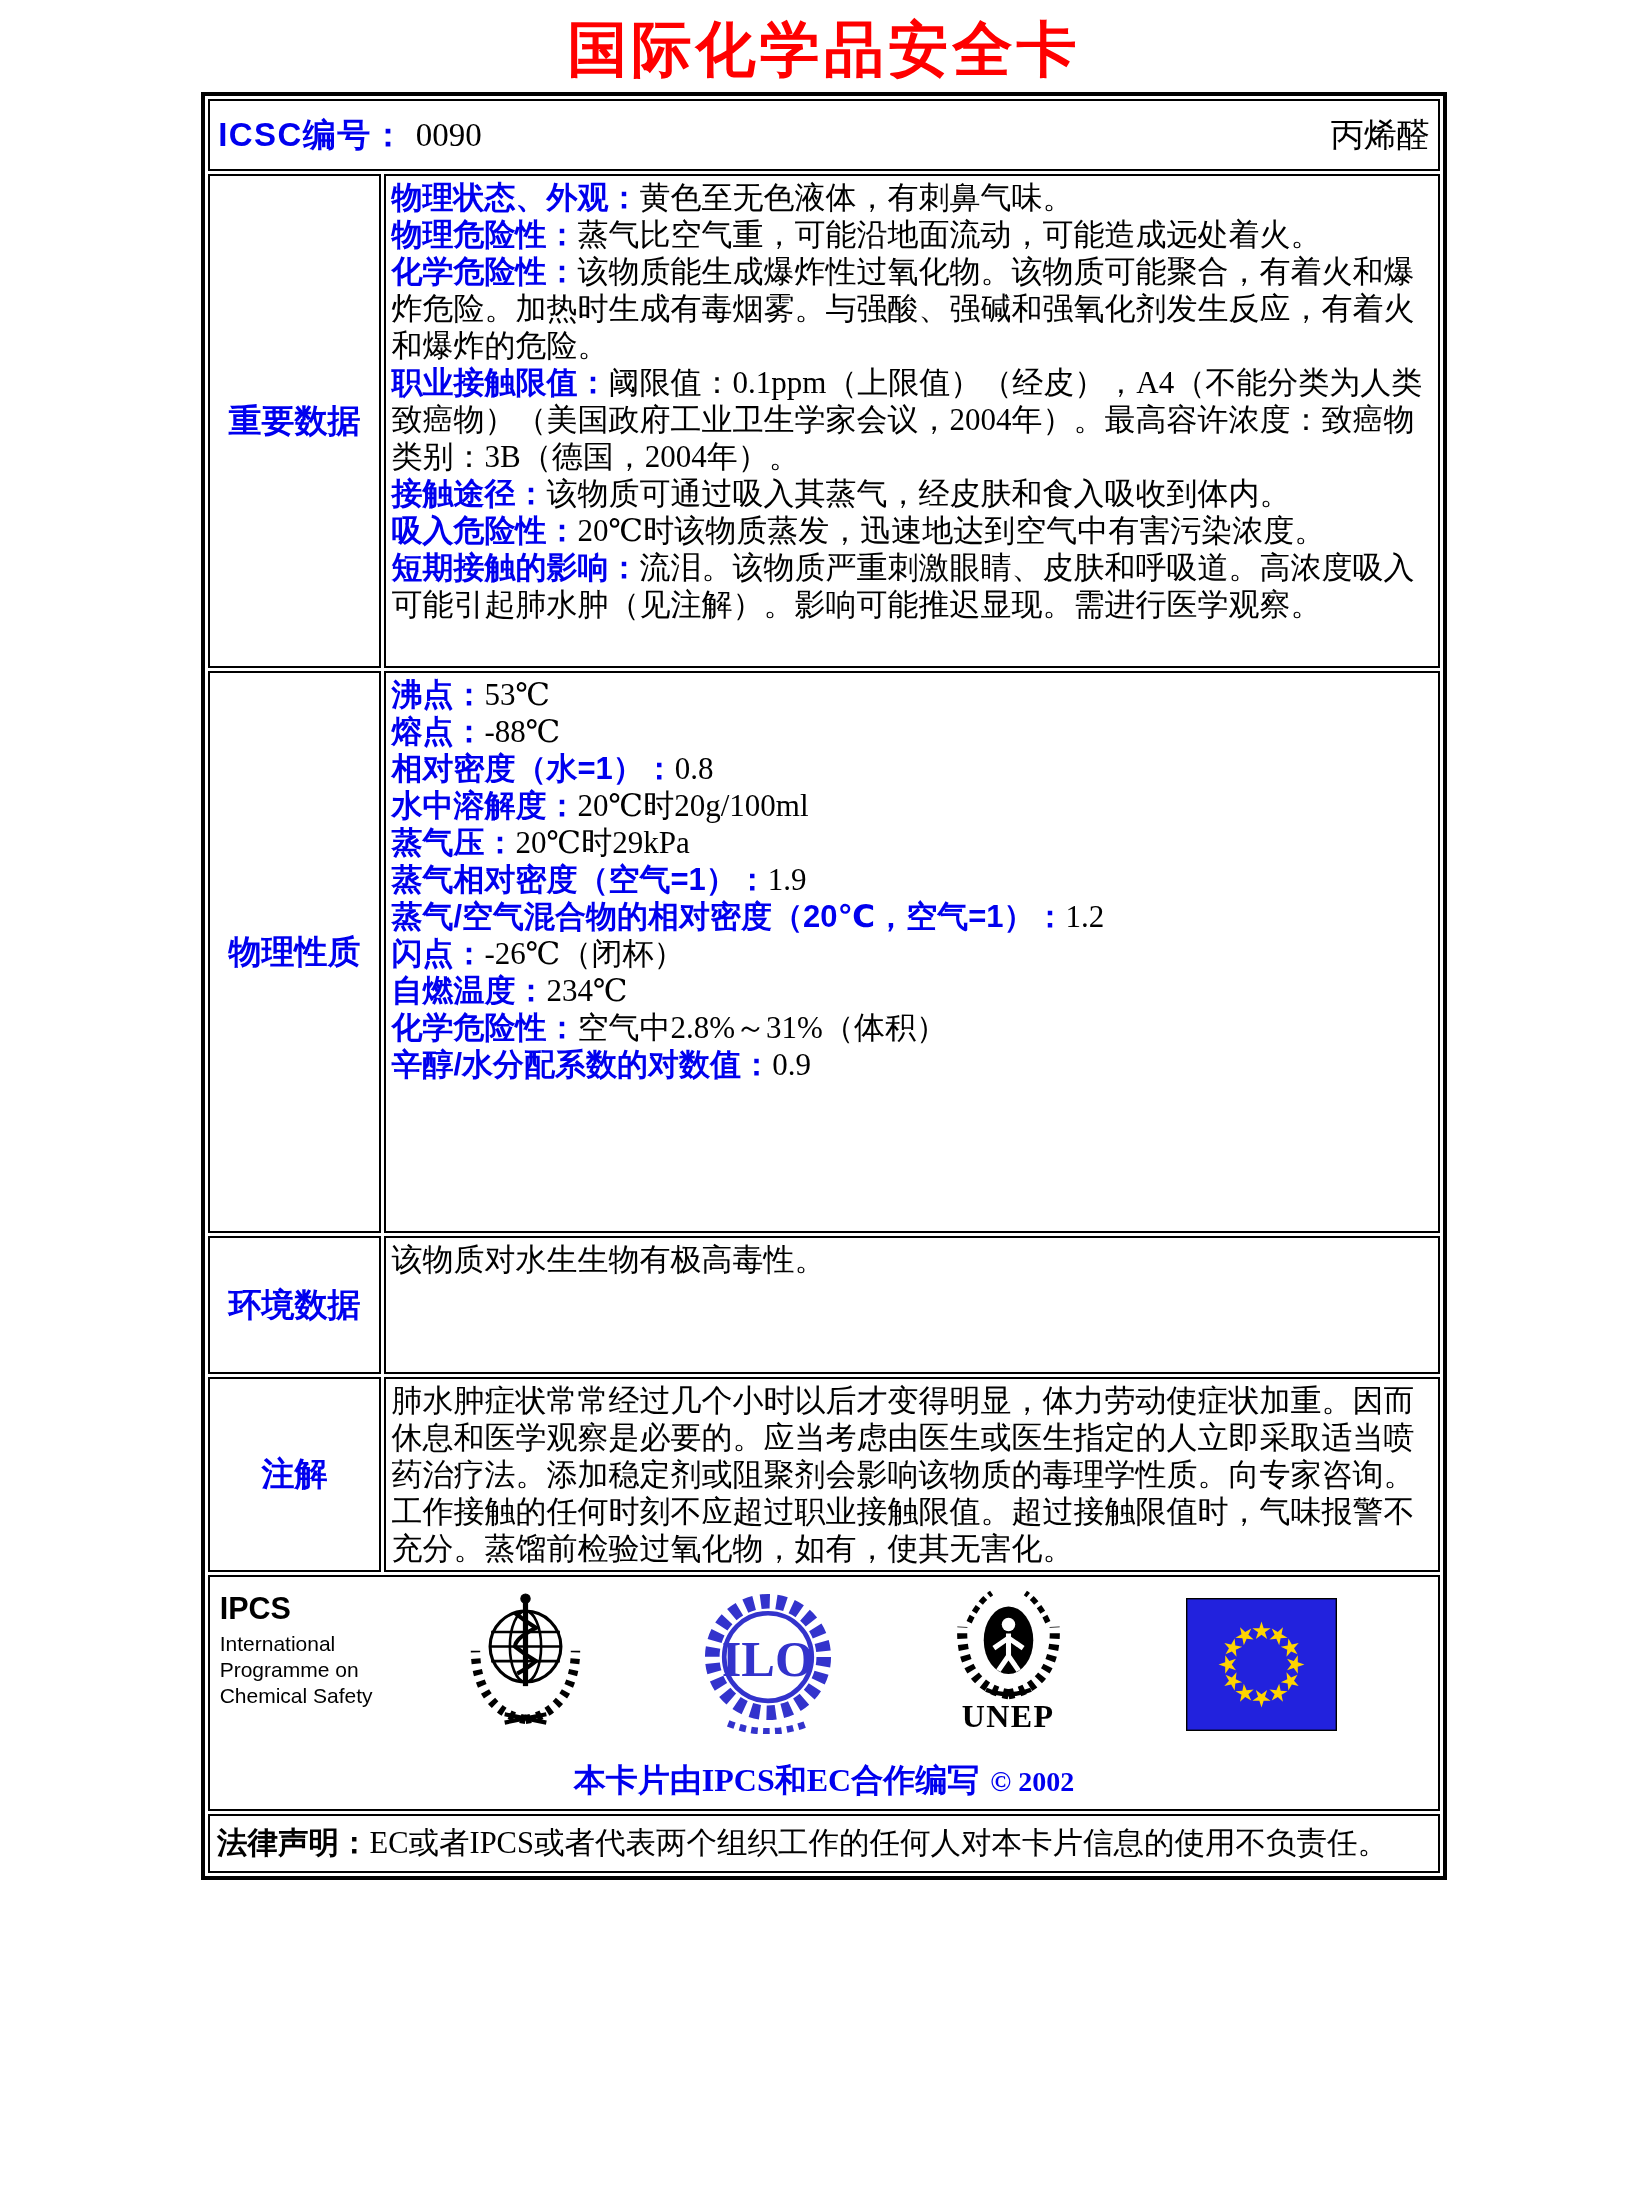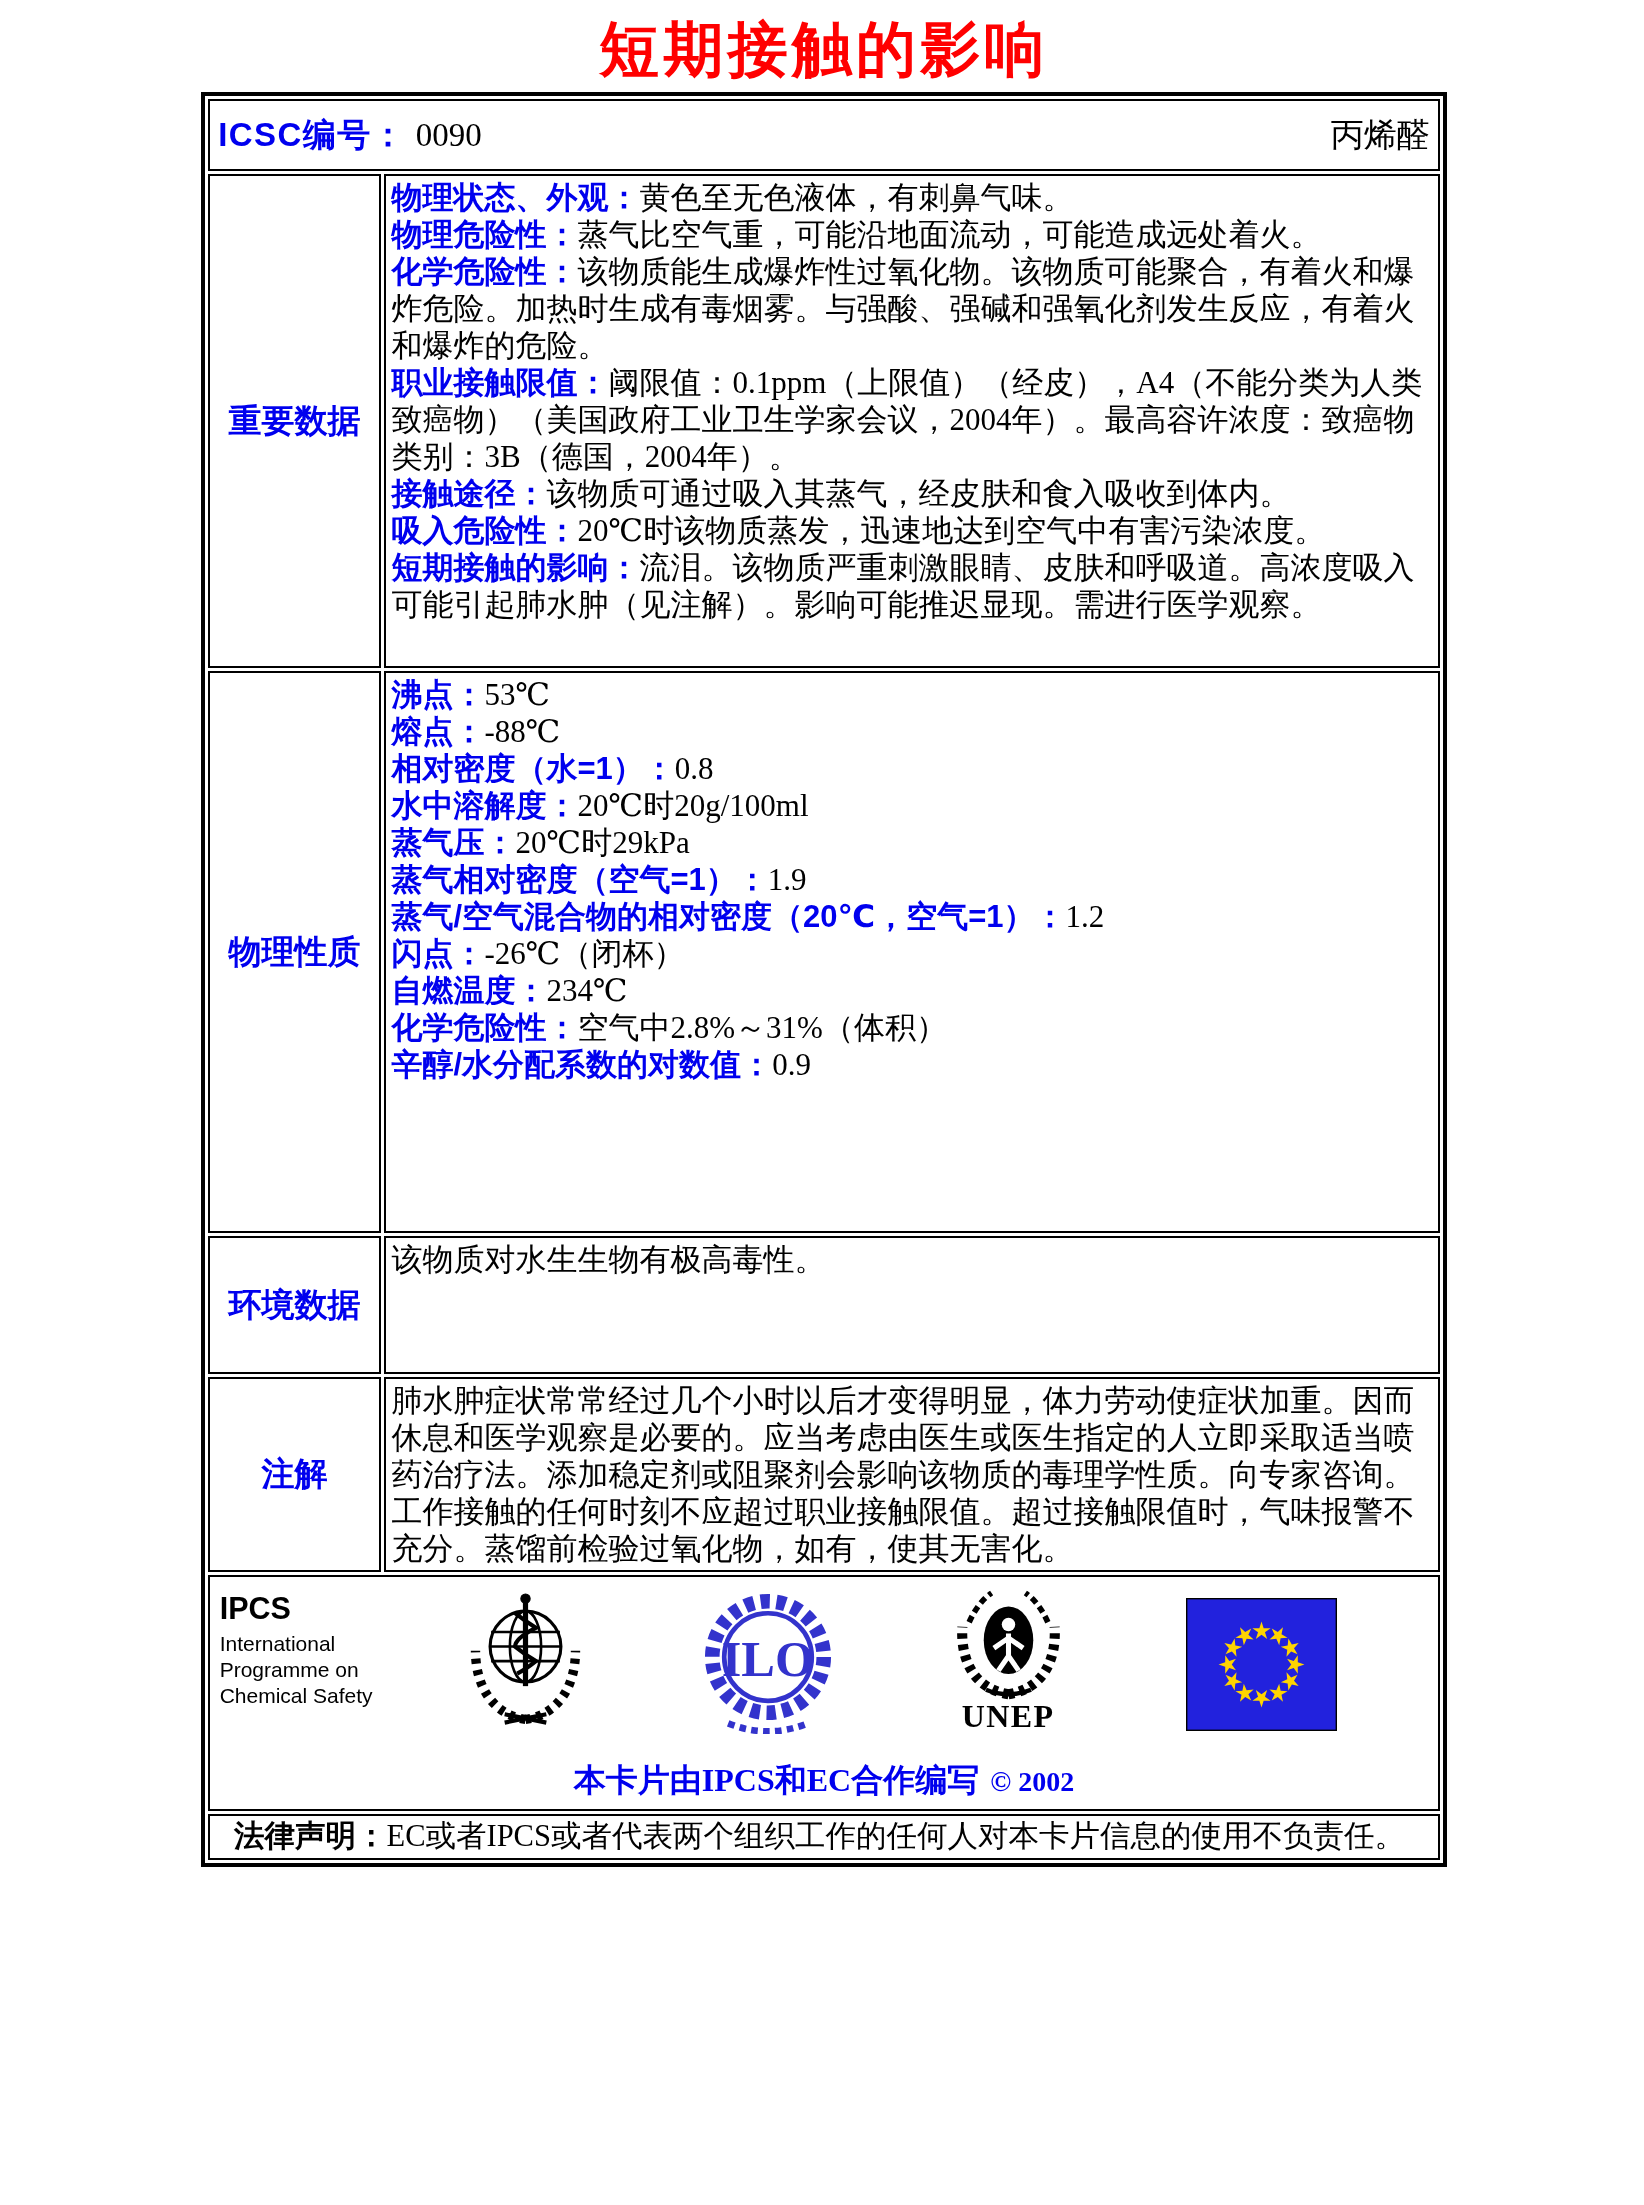--- a/index.html
+++ b/index.html
@@ -54,21 +54,21 @@
   }
   td.content-cell{padding:2.8px 7px 2.8px 5.5px;font-size:31px;line-height:37px;}
   .item .blue-label{font-size:31px;}
   .r-important td{height:494px;}
   .r-physical td{height:562px;}
   .r-env td{height:138px;}
   .r-notes td{height:191px;}
   .r-add td{height:44px;}
   .r-add td.content-cell{vertical-align:middle;}
   .r-logos td{height:236px;padding:0;position:relative;}
-  .r-legal td{height:46px;vertical-align:middle;padding:0 24px;font-size:30.5px;}
+  .r-legal td{height:59px;vertical-align:middle;padding:0 7px;font-size:30.5px;}
   .legal-label{
     color:#000;font-family:"Liberation Sans","DejaVu Sans",sans-serif;
     font-weight:bold;font-size:30.5px;
   }
   
   .ipcs-block{
     position:absolute;left:9.7px;top:14px;
     font-family:"Liberation Sans","DejaVu Sans",sans-serif;
   }
   .ipcs-acronym{font-weight:bold;font-size:30.5px;margin-bottom:5.5px;}
@@ -88,21 +88,21 @@
     font-family:"Liberation Serif","DejaVu Serif",serif;
   }
   .credit-text{font-size:32px;}
   .credit-copy{font-size:28px;margin-left:11px;}
 </style>
 </head>
 <body>
 
 <div class="page">
 
-  <div class="doc-title">短期接触的影响</div>
+  <div class="doc-title">国际化学品安全卡</div>
 
   <table class="card">
     <colgroup>
         <col class="c1">
         <col>
       </colgroup>
 
     <tbody>
         <tr>
       <td colspan="2" class="head-cell">

